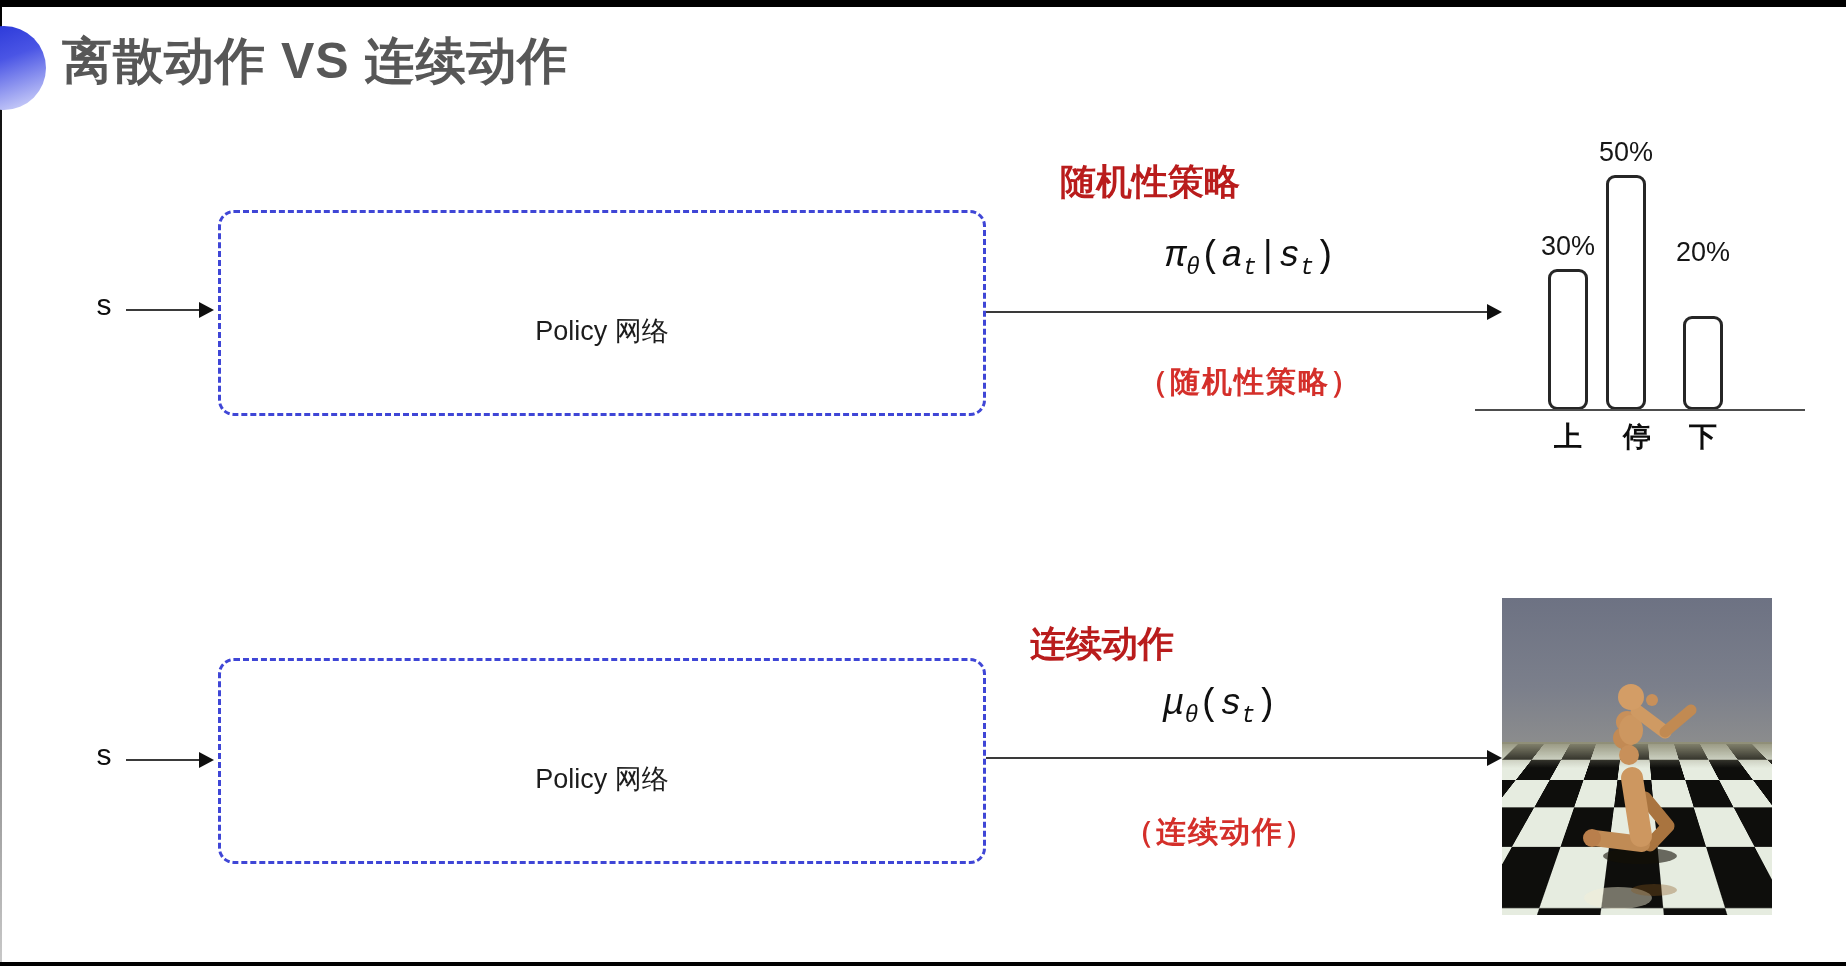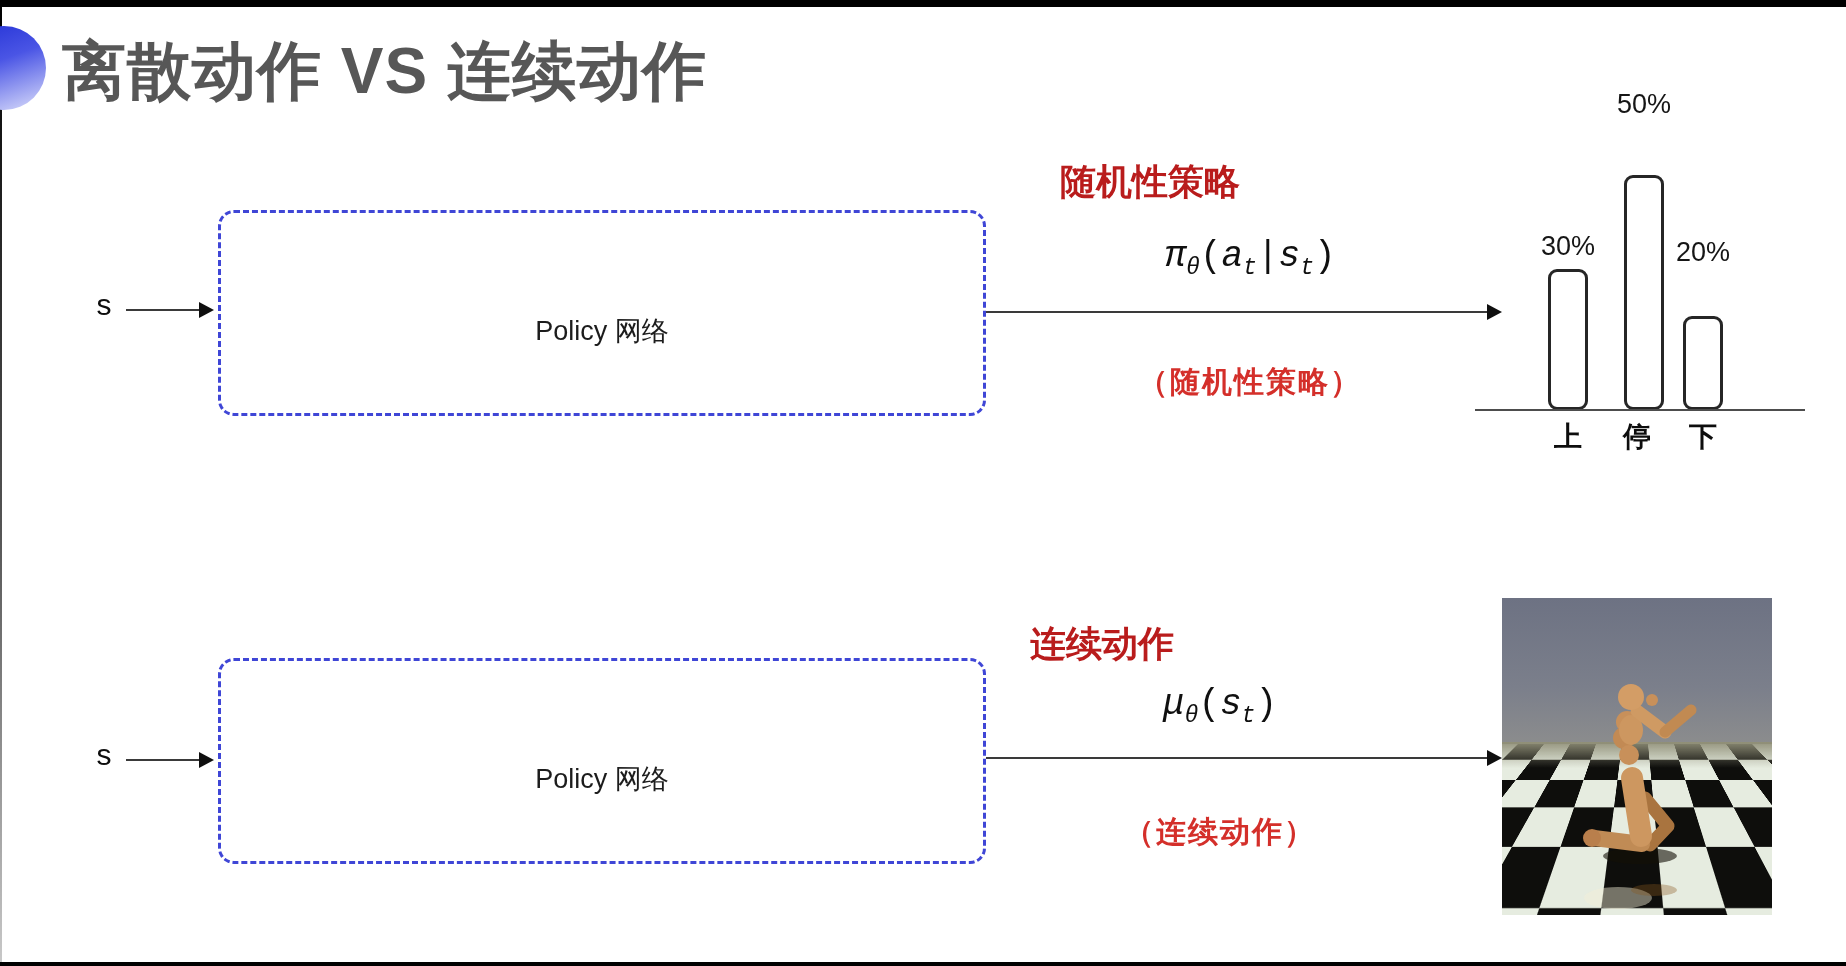--- a/index.html
+++ b/index.html
@@ -5,21 +5,21 @@
   html,body{margin:0;padding:0;background:#ffffff;}
   .stage{position:relative;width:1846px;height:966px;background:#ffffff;overflow:hidden;
          font-family:"Liberation Sans",sans-serif;color:#111;}
   .top-edge{position:absolute;left:0;top:0;width:100%;height:7px;background:#000;}
   .bottom-edge{position:absolute;left:0;bottom:0;width:100%;height:4px;background:#000;}
   .left-edge{position:absolute;left:0;top:0;width:2px;height:100%;
              background:linear-gradient(180deg,#000 0%,#555 55%,#c9c9c9 100%);}
   
   .bullet{position:absolute;left:-38px;top:26px;width:84px;height:84px;border-radius:50%;
           background:linear-gradient(160deg,#2a38d8 8%,#4a55e5 42%,#c8ccf8 92%);}
-  .title{position:absolute;left:62px;top:28px;margin:0;font-size:64px;font-weight:600;
+  .title{position:absolute;left:62px;top:28px;margin:0;font-size:50px;font-weight:600;
          color:#575757;letter-spacing:1px;white-space:nowrap;}
   
   .io-label{position:absolute;width:44px;text-align:center;font-size:30px;color:#0d0d0d;}
   .arrow{position:absolute;}
   .arrow .shaft{position:absolute;left:0;right:11px;top:50%;height:2px;margin-top:-1px;
                 background:#3a3a3a;}
   .arrow .head{position:absolute;right:0;top:50%;transform:translateY(-50%);width:0;height:0;
                border-left:15px solid #0f0f0f;border-top:8px solid transparent;
                border-bottom:8px solid transparent;}
   .policy-box{position:absolute;border:3px dashed #3f46d6;border-radius:16px;background:#fff;
@@ -94,21 +94,21 @@
   </div>
 
   <div class="action-note" style="left:1060px;top:362px;width:380px;">（随机性策略）</div>
 
   <div class="chart">
     <div class="bars">
         <div class="bar-group" style="left: 72px; text-align: center;">
           <div class="pct">30%</div>
           <div class="bar" style="height: 141px;"></div>
         </div>
-        <div class="bar-group" style="left: 148px; gap: 48px;">
+        <div class="bar-group" style="left: 130px;">
           <div class="pct">50%</div>
           <div class="bar" style="height: 235px;"></div>
         </div>
         <div class="bar-group" style="left: 207px; gap: 41px;">
           <div class="pct">20%</div>
           <div class="bar" style="height: 94px;"></div>
         </div>
       </div>
     <div class="baseline"></div>
     <div class="cats">

